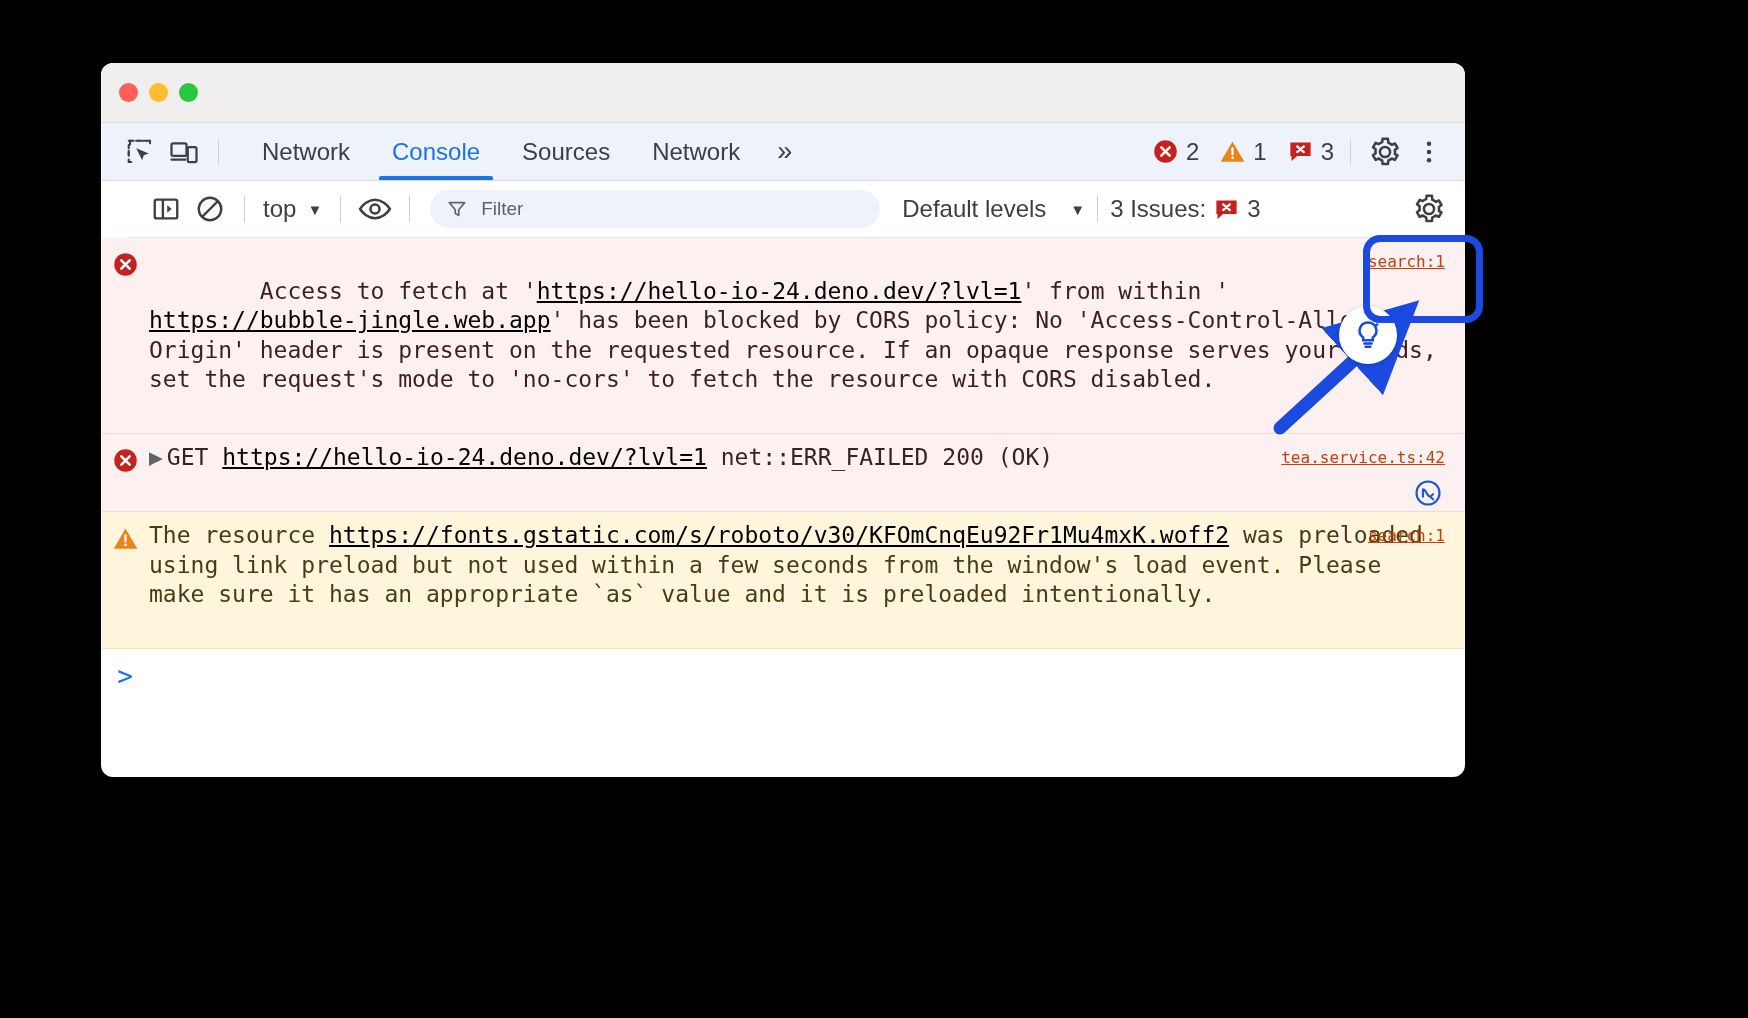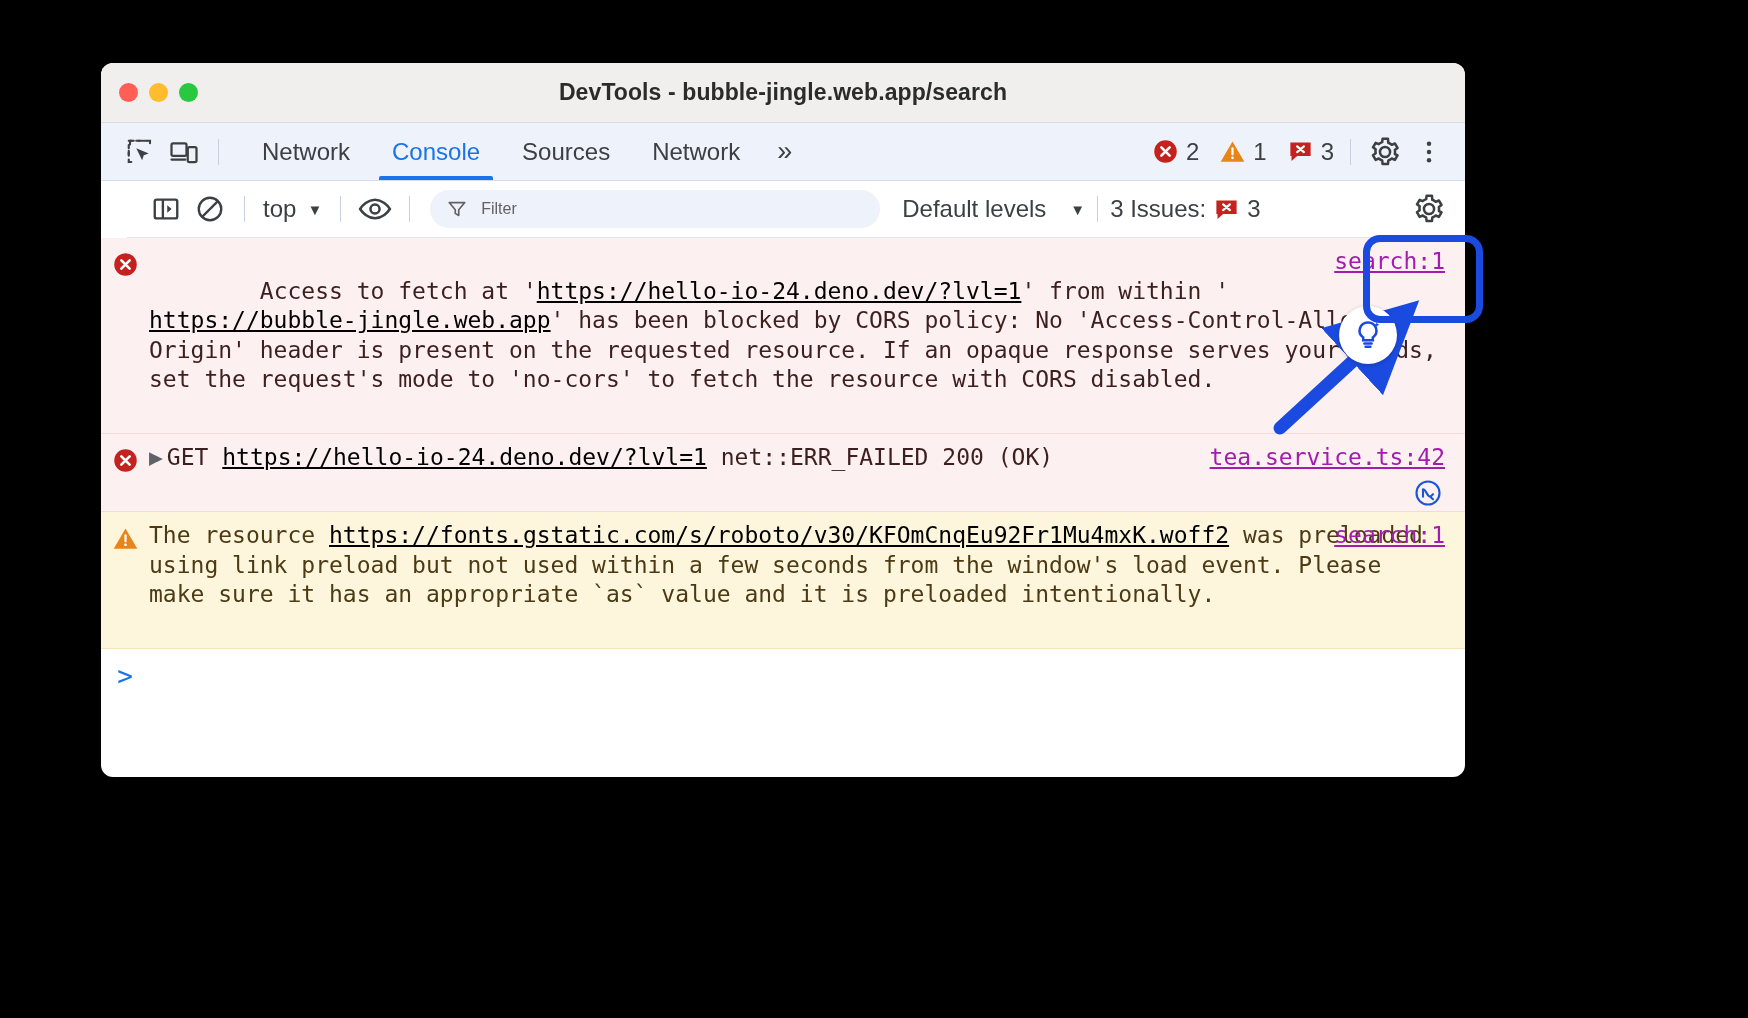--- a/index.html
+++ b/index.html
@@ -88,21 +88,21 @@
   .caret { font-size: 15px; color: #3c4043; }
   .filter-input {
     flex: 0 0 auto; width: 450px; height: 38px;
     background: #eef2fa; border-radius: 19px;
     display: flex; align-items: center; gap: 13px;
     padding: 0 16px; margin-left: 8px;
   }
   .filter-input input {
     border: none; outline: none; background: transparent;
     font-family: "Liberation Sans", sans-serif;
-    font-size: 16px; color: #c2410c; width: 100%;
+    font-size: 19px; color: #c2410c; width: 100%;
   }
   .filter-input input::placeholder { color: #5f6368; }
   .levels {
     display: flex; align-items: center; gap: 24px;
     font-size: 24px; color: #3c4043;
     margin-left: 22px;
   }
   .issues {
     display: flex; align-items: center; gap: 7px;
     font-size: 24px; color: #3c4043;
@@ -118,22 +118,22 @@
     line-height: 29.5px;
   }
   .row.error { background: #fcf0f0; border-bottom: 1px solid #f5dada; }
   .row.warn  { background: #fdf6dd; border-bottom: 1px solid #f2e7b8; }
   .row-icon { width: 48px; flex: 0 0 48px; display: flex; justify-content: center; padding-top: 4px; }
   .row-body { flex: 1; padding-right: 16px; color: #3d1f1f; white-space: pre-wrap; }
   .row.warn .row-body { color: #4c3a14; }
   .lnk { color: #000000; text-decoration: underline; }
   .src-link {
     position: absolute; right: 20px; top: 9px;
-    color: #a21caf; text-decoration: underline;
-    font-size: 23px;
+    color: #c2410c; text-decoration: underline;
+    font-size: 16px;
   }
   .disclosure { color: #5f6368; margin-right: 4px; }
   .prompt-row {
     display: flex; align-items: flex-start;
     padding: 12px 0 0 0; background: #fff;
   }
   .prompt-caret { width: 48px; flex: 0 0 48px; text-align: center; color: #1a73e8; font-size: 26px; font-family: "DejaVu Sans Mono", monospace; }
   
   .ai-btn {
     position: absolute;
@@ -159,21 +159,20 @@
 <body>
 
 <div class="window">
 
   <div class="titlebar">
     <div class="traffic">
       <div class="light red"></div>
       <div class="light yellow"></div>
       <div class="light green"></div>
     </div>
-    <div class="win-title">DevTools - bubble-jingle.web.app/search</div>
   </div>
 
   <div class="tabbar">
     <div class="icon-btn">
       <svg width="30" height="30" viewBox="0 0 24 24">
         <path d="M3 3h4M9 3h4M15 3h4M3 9V5M3 15v-4" stroke="#3c4043" stroke-width="1.7" stroke-linecap="round" stroke-dasharray="2.5 2.5" fill="none"></path>
         <path d="M4 3h3M4 3v3M3 11v3M3 18v2h2M11 3h3M18 3h2v2" stroke="#3c4043" stroke-width="1.7" fill="none" stroke-linecap="round"></path>
         <path d="M9 9l10 4.2-4 1.3-1.3 4z" fill="#3c4043"></path>
       </svg>
     </div>

